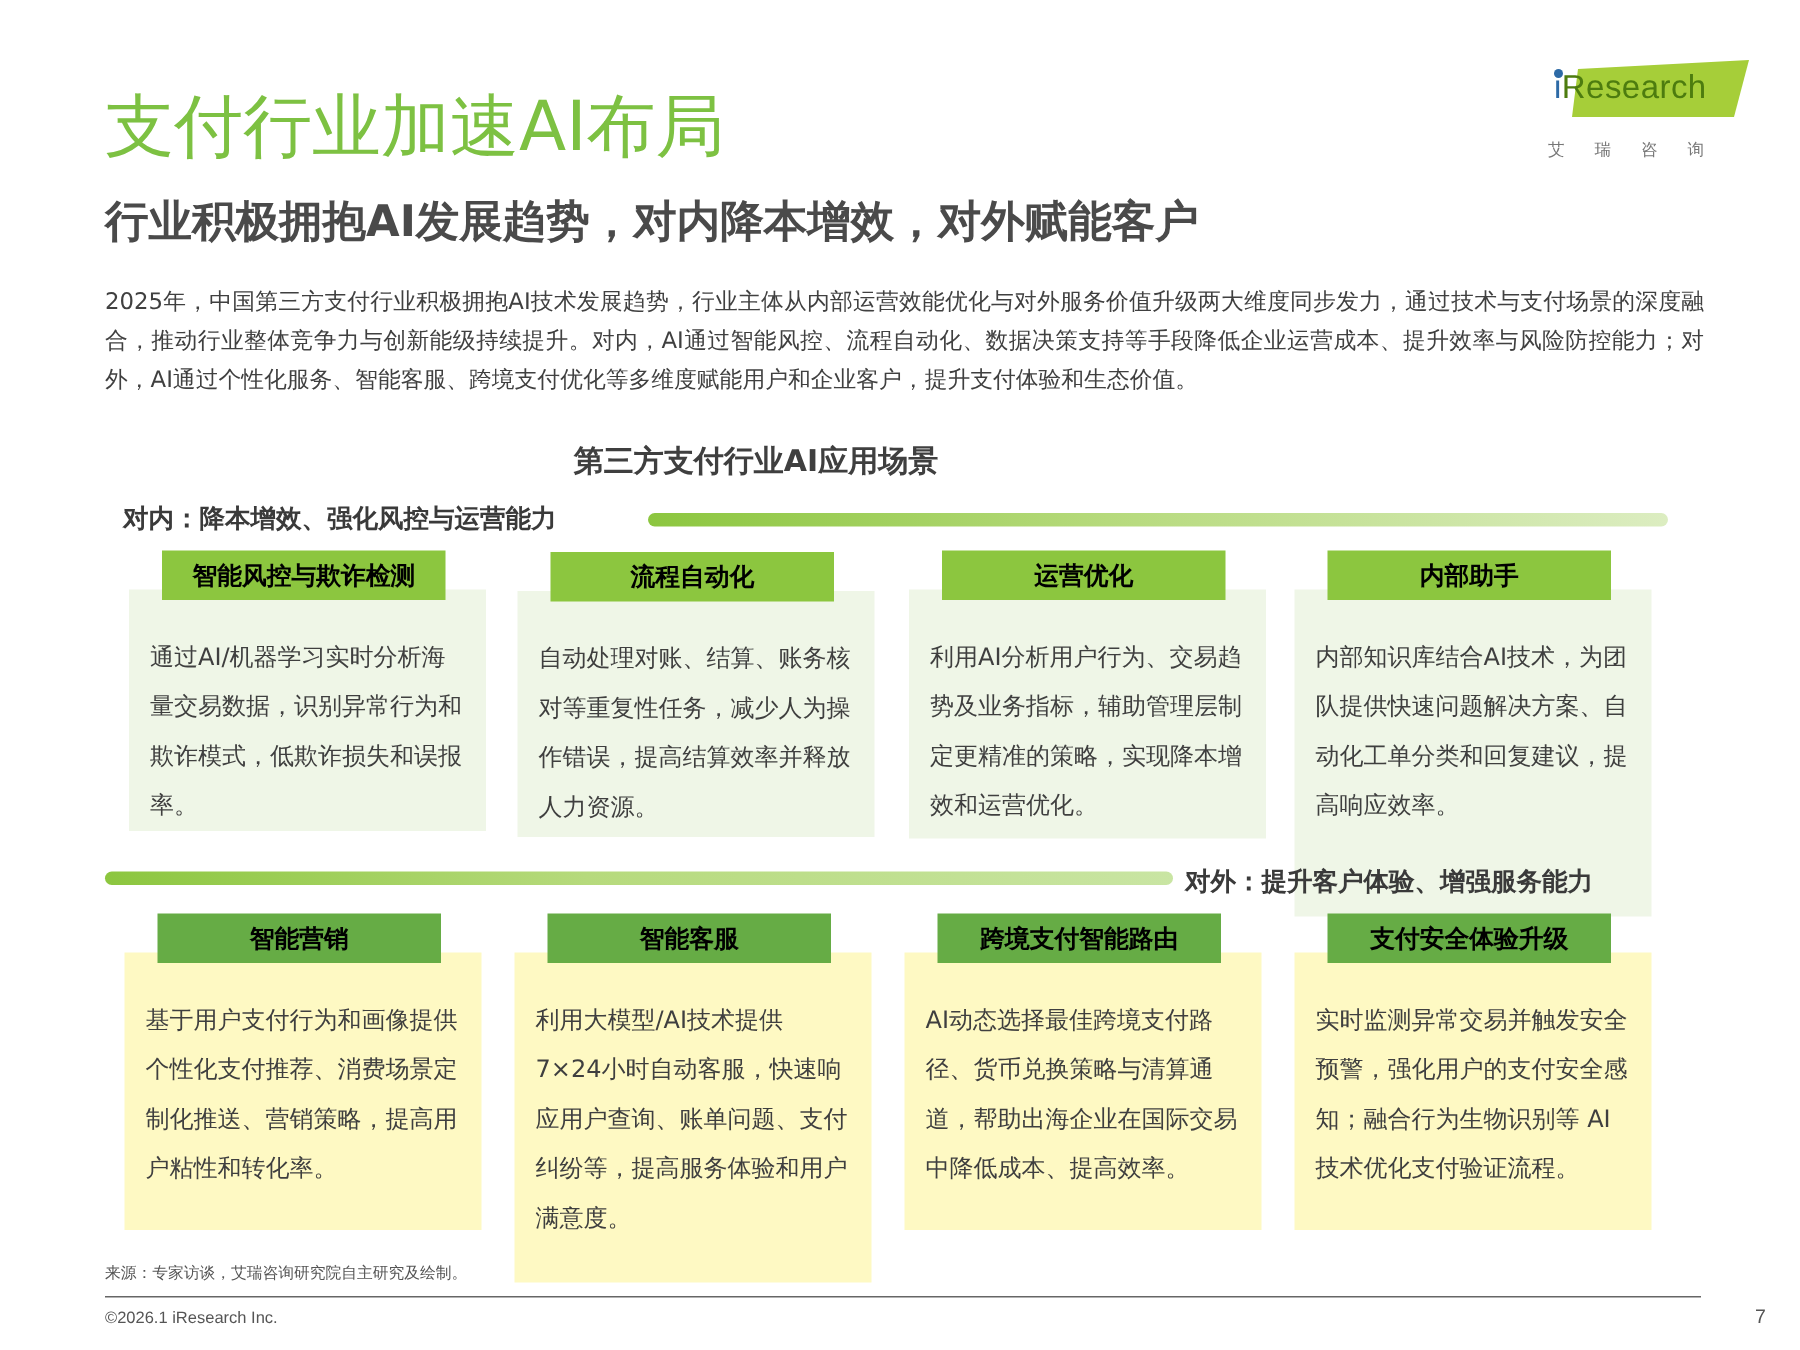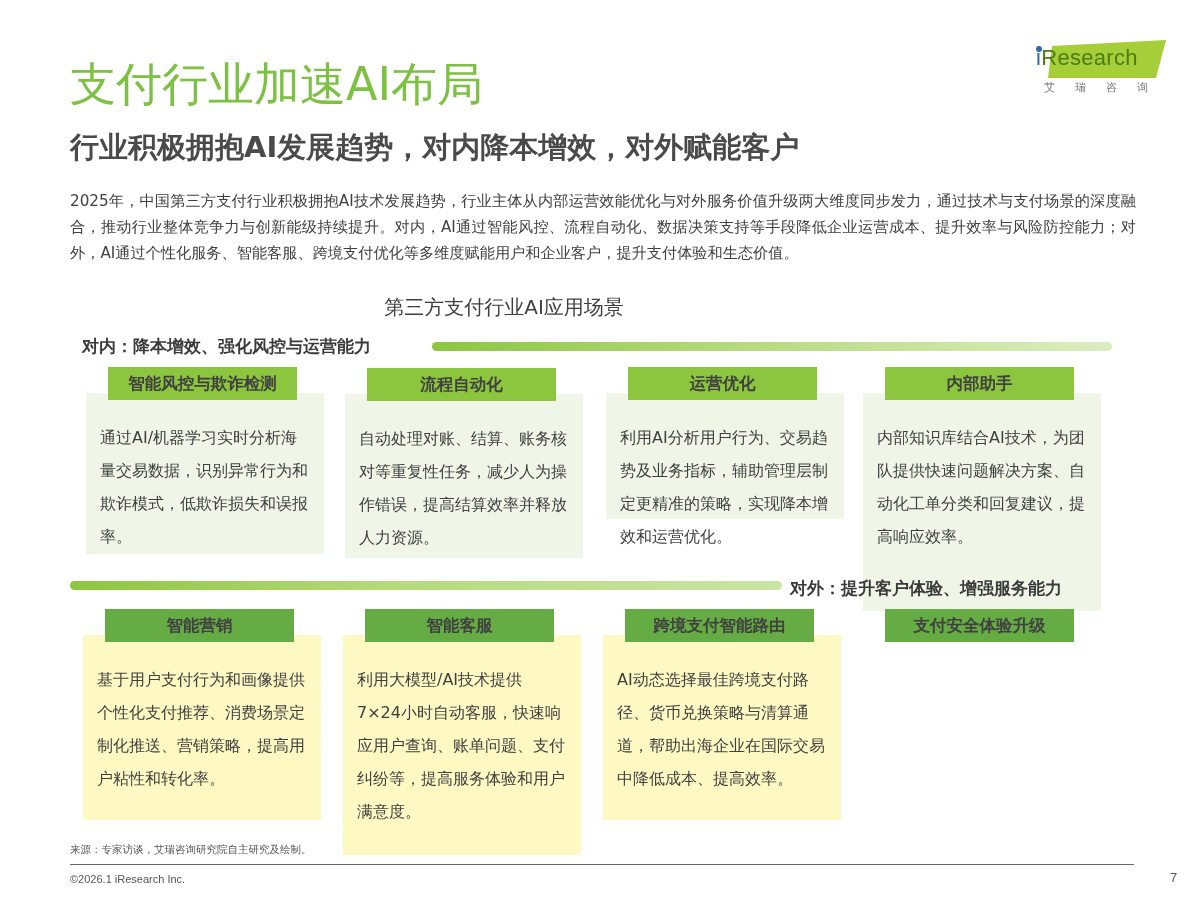--- a/index.html
+++ b/index.html
@@ -19,32 +19,32 @@
     .logo-badge {
       position: absolute; left: 12px; top: 0px; width: 128px; height: 38px;
     }
     .logo-text {
       position: absolute; left: 10px; top: 3px; font-size: 22px; line-height: 30px;
       color: #2d6aa6; font-family: "Liberation Sans", sans-serif; letter-spacing: 0.3px;
     }
     .logo-text .r { color: #4d7c0f; }
     .logo-dot { position: absolute; left: 10px; top: 6px; width: 6px; height: 6px; border-radius: 50%; background: #2d6aa6; }
     .logo-cn {
-      position: absolute; left: 6px; top: 40px; width: 136px; font-size: 11px; color: #777777;
-      letter-spacing: 20px; white-space: nowrap; margin-left: 12px;
+      position: absolute; left: 6px; top: 52px; width: 136px; font-size: 11px; color: #777777;
+      letter-spacing: 20px; white-space: nowrap;
     }
 
     .intro {
       position: absolute; left: 70px; top: 188px; width: 1066px;
       font-size: 15.2px; line-height: 26px; color: #404040; text-align: justify;
     }
 
     .chart-title {
       position: absolute; left: 0; top: 292px; width: 1008px; text-align: center;
-      font-size: 20px; line-height: 30px; font-weight: normal; color: #3f3f3f;
+      font-size: 20px; line-height: 30px; font-weight: bold; color: #3f3f3f;
     }
 
     .section-label {
       position: absolute; font-size: 17px; font-weight: bold; color: #3a3a3a; line-height: 24px; white-space: nowrap;
     }
     .label-inner { left: 82px; top: 334px; }
     .label-outer { left: 790px; top: 576px; }
 
     .bar {
       position: absolute; height: 9px; border-radius: 5px;
@@ -58,21 +58,21 @@
       position: absolute; width: 238px;
     }
     .card-body {
       position: absolute; left: 0; right: 0; top: 26px; bottom: 0;
       padding: 28px 16px 0 14px; font-size: 16px; line-height: 33px; color: #3f3f3f;
     }
     .row-inner .card-body { background: #eff6e7; }
     .row-outer .card-body { background: #fef9c3; }
     .card-header {
       position: absolute; left: 22px; top: 0; width: 189px; height: 33px;
-      color: #404040; font-size: 16.5px; font-weight: bold; line-height: 33px; text-align: center;
+      color: #000000; font-size: 16.5px; font-weight: bold; line-height: 33px; text-align: center;
       z-index: 2;
     }
     .row-inner .card-header { background: #8cc63f; }
     .row-outer .card-header { background: #66ac45; }
 
     .source {
       position: absolute; left: 70px; top: 841px; font-size: 10.5px; color: #555555; line-height: 16px;
     }
     .footer-rule { position: absolute; left: 70px; top: 864px; width: 1064px; height: 1px; background: #666666; }
     .copyright {
@@ -112,21 +112,21 @@
 
 <div class="row-inner">
   <div class="card" style="left:86px; top:367px; height:187px;">
     <div class="card-header">智能风控与欺诈检测</div>
     <div class="card-body">通过AI/机器学习实时分析海量交易数据，识别异常行为和欺诈模式，低欺诈损失和误报率。</div>
   </div>
   <div class="card" style="left:345px; top:368px; height:190px;">
     <div class="card-header">流程自动化</div>
     <div class="card-body">自动处理对账、结算、账务核对等重复性任务，减少人为操作错误，提高结算效率并释放人力资源。</div>
   </div>
-  <div class="card" style="left:606px; top:367px; height:152px;">
+  <div class="card" style="left:606px; top:367px; height:192px;">
     <div class="card-header">运营优化</div>
     <div class="card-body">利用AI分析用户行为、交易趋势及业务指标，辅助管理层制定更精准的策略，实现降本增效和运营优化。</div>
   </div>
   <div class="card" style="left:863px; top:367px; height:244px;">
     <div class="card-header">内部助手</div>
     <div class="card-body">内部知识库结合AI技术，为团队提供快速问题解决方案、自动化工单分类和回复建议，提高响应效率。</div>
   </div>
 </div>
 
 <div class="bar bar-outer"></div>
@@ -140,20 +140,21 @@
   <div class="card" style="left:343px; top:609px; height:246px;">
     <div class="card-header">智能客服</div>
     <div class="card-body">利用大模型/AI技术提供7×24小时自动客服，快速响应用户查询、账单问题、支付纠纷等，提高服务体验和用户满意度。</div>
   </div>
   <div class="card" style="left:603px; top:609px; height:211px;">
     <div class="card-header">跨境支付智能路由</div>
     <div class="card-body">AI动态选择最佳跨境支付路径、货币兑换策略与清算通道，帮助出海企业在国际交易中降低成本、提高效率。</div>
   </div>
   <div class="card" style="left:863px; top:609px; height:211px;">
     <div class="card-header">支付安全体验升级</div>
+    <div class="card-body">实时监测异常交易并触发安全预警，强化用户的支付安全感知；融合行为生物识别等 AI 技术优化支付验证流程。</div>
   </div>
 </div>
 
 <div class="source">来源：专家访谈，艾瑞咨询研究院自主研究及绘制。</div>
 <div class="footer-rule"></div>
 <div class="copyright">©2026.1 iResearch Inc.</div>
 <div class="site">www.iresearch.com.cn</div>
 <div class="page-num">7</div>
 
 </body></html>

